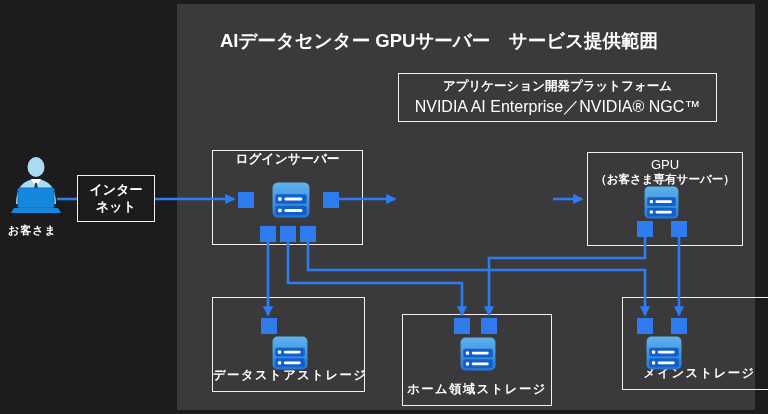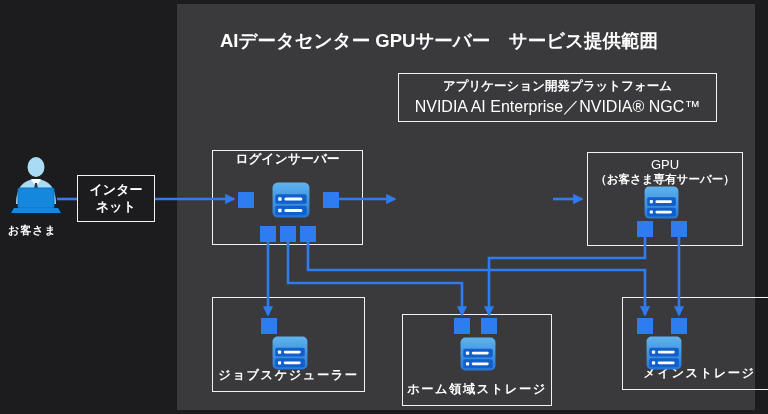--- a/index.html
+++ b/index.html
@@ -119,21 +119,21 @@
     <div class="l1">GPU</div>
     <div class="l2">（お客さま専有サーバー）</div>
   </div>
   <svg class="srv" style="left:644px;top:186px;" width="35" height="33">
       <use href="#srv-sym"></use>
     </svg>
   <div class="port" style="left:637px;top:221px;"></div>
   <div class="port" style="left:671px;top:221px;"></div>
 
   <div class="box storage-box" id="storage-datastore">
-    <div class="lbl">ジョブスケジューラー</div>
+    <div class="lbl">データストアストレージ</div>
   </div>
   <svg class="srv" style="left:271px;top:336px;" width="38" height="34">
       <use href="#srv-sym"></use>
     </svg>
   <div class="port" style="left:261px;top:318px;"></div>
 
   <div class="box storage-box" id="storage-home">
     <div class="lbl">ホーム領域ストレージ</div>
   </div>
   <svg class="srv" style="left:459px;top:337px;" width="38" height="34">

